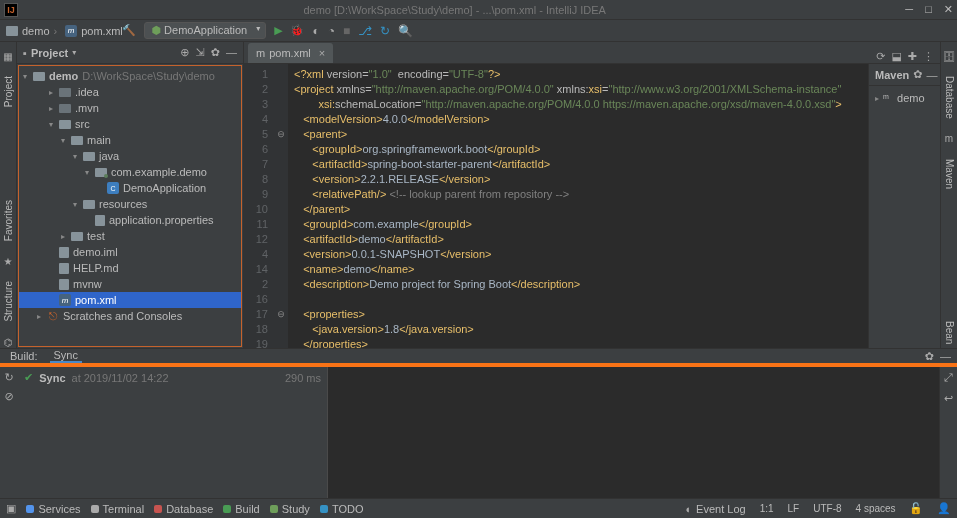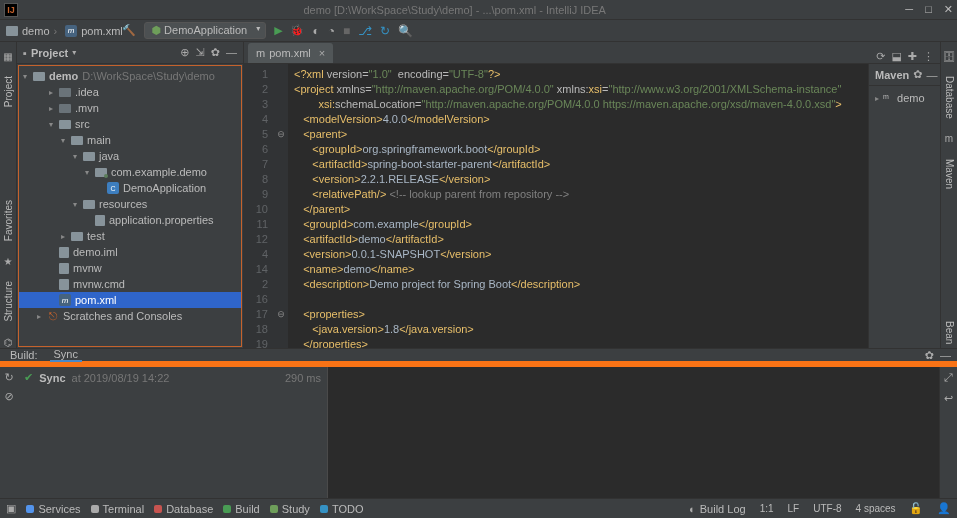--- a/index.html
+++ b/index.html
@@ -59,21 +59,21 @@
 .cl{height:15px}
 .tag{color:#e8bf6a}
 .attr{color:#bababa}
 .str{color:#6a8759}
 .cmt{color:#808080}
 .editor-right{width:72px;background:#3c3f41;border-left:1px solid #323232;display:flex;flex-direction:column}
 .er-head{height:22px;display:flex;align-items:center;padding:0 6px;border-bottom:1px solid #323232;gap:4px}
 .er-body{padding:4px 2px}
 .er-item{display:flex;align-items:center;gap:4px;padding:2px 4px;color:#bbb;font-size:10px}
 .build-panel{height:150px;background:#3c3f41;border-top:1px solid #323232;display:flex;flex-direction:column}
-.bp-head{height:18px;display:flex;align-items:center;padding:0 6px;border-bottom:6px solid #f97316;gap:8px}
+.bp-head{height:18px;display:flex;align-items:center;padding:0 6px;border-bottom:4px solid #f97316;gap:8px}
 .bp-head .bt{color:#bbb;padding:0 4px}
 .bp-head .bt.active{border-bottom:2px solid #4a88c7}
 .bp-head .ricons{margin-left:auto;display:flex;gap:6px;color:#aaa}
 .bp-body{flex:1;display:flex}
 .bp-left{width:18px;background:#3c3f41;display:flex;flex-direction:column;align-items:center;padding-top:4px;gap:6px;color:#aaa;font-size:10px}
 .bp-tree{width:310px;background:#3c3f41;padding:4px 6px;border-right:1px solid #4a4a4a}
 .bp-tree .row{display:flex;align-items:center;gap:6px;color:#bbb;font-size:11px}
 .bp-tree .check{color:#499c54}
 .bp-tree .date{color:#777}
 .bp-tree .ms{margin-left:auto;color:#777}
@@ -205,26 +205,26 @@
             <span class="label">test</span>
           </div>
           <div class="tree-row" style="padding-left: 30px;">
             <span class="arrow"></span>
             <span class="ico file"></span>
             <span class="label">demo.iml</span>
           </div>
           <div class="tree-row" style="padding-left: 30px;">
             <span class="arrow"></span>
             <span class="ico file"></span>
+            <span class="label">HELP.md</span>
+          </div>
+          <div class="tree-row" style="padding-left: 30px;">
+            <span class="arrow"></span>
+            <span class="ico file"></span>
             <span class="label">mvnw</span>
-          </div>
-          <div class="tree-row" style="padding-left: 30px;">
-            <span class="arrow"></span>
-            <span class="ico file"></span>
-            <span class="label">mvnw.cmd</span>
           </div>
           <div class="tree-row sel" style="padding-left: 30px;">
             <span class="arrow"></span>
             <span class="ico maven">m</span>
             <span class="label">pom.xml</span>
           </div>
           <div class="tree-row" style="padding-left: 18px;">
             <span class="arrow">▸</span>
             <span class="ico xref">⎋</span>
             <span class="label">Scratches and Consoles</span>
@@ -331,21 +331,21 @@
   </div>
   <div class="bp-body">
     <div class="bp-left">
       <span>↻</span>
       <span>⊘</span>
     </div>
     <div class="bp-tree">
       <div class="row">
         <span class="check">✔</span>
         <span style="font-weight:bold">Sync</span>
-        <span class="date">at 2019/08/19 14:22</span>
+        <span class="date">at 2019/11/02 14:22</span>
         <span class="ms">290 ms</span>
       </div>
     </div>
     <div class="bp-output"></div>
     <div class="bp-rightg">
       <span>⤢</span>
       <span>↩</span>
     </div>
   </div>
 </div>
@@ -374,21 +374,21 @@
         <span>Study</span>
       </span>
       <span class="sitem">
         <span class="dot" style="background:#3592c4"></span>
         <span>TODO</span>
       </span>
     </div>
   <div class="right">
     <span class="sitem">
         <span style="color:#aaa">◐</span>
-        <span>Build Log</span>
+        <span>Event Log</span>
       </span>
     <span class="sitem">1:1</span>
     <span class="sitem">LF</span>
     <span class="sitem">UTF-8</span>
     <span class="sitem">4 spaces</span>
     <span class="lock">🔓</span>
     <span style="color:#aaa">👤</span>
   </div>
 </div>
 

